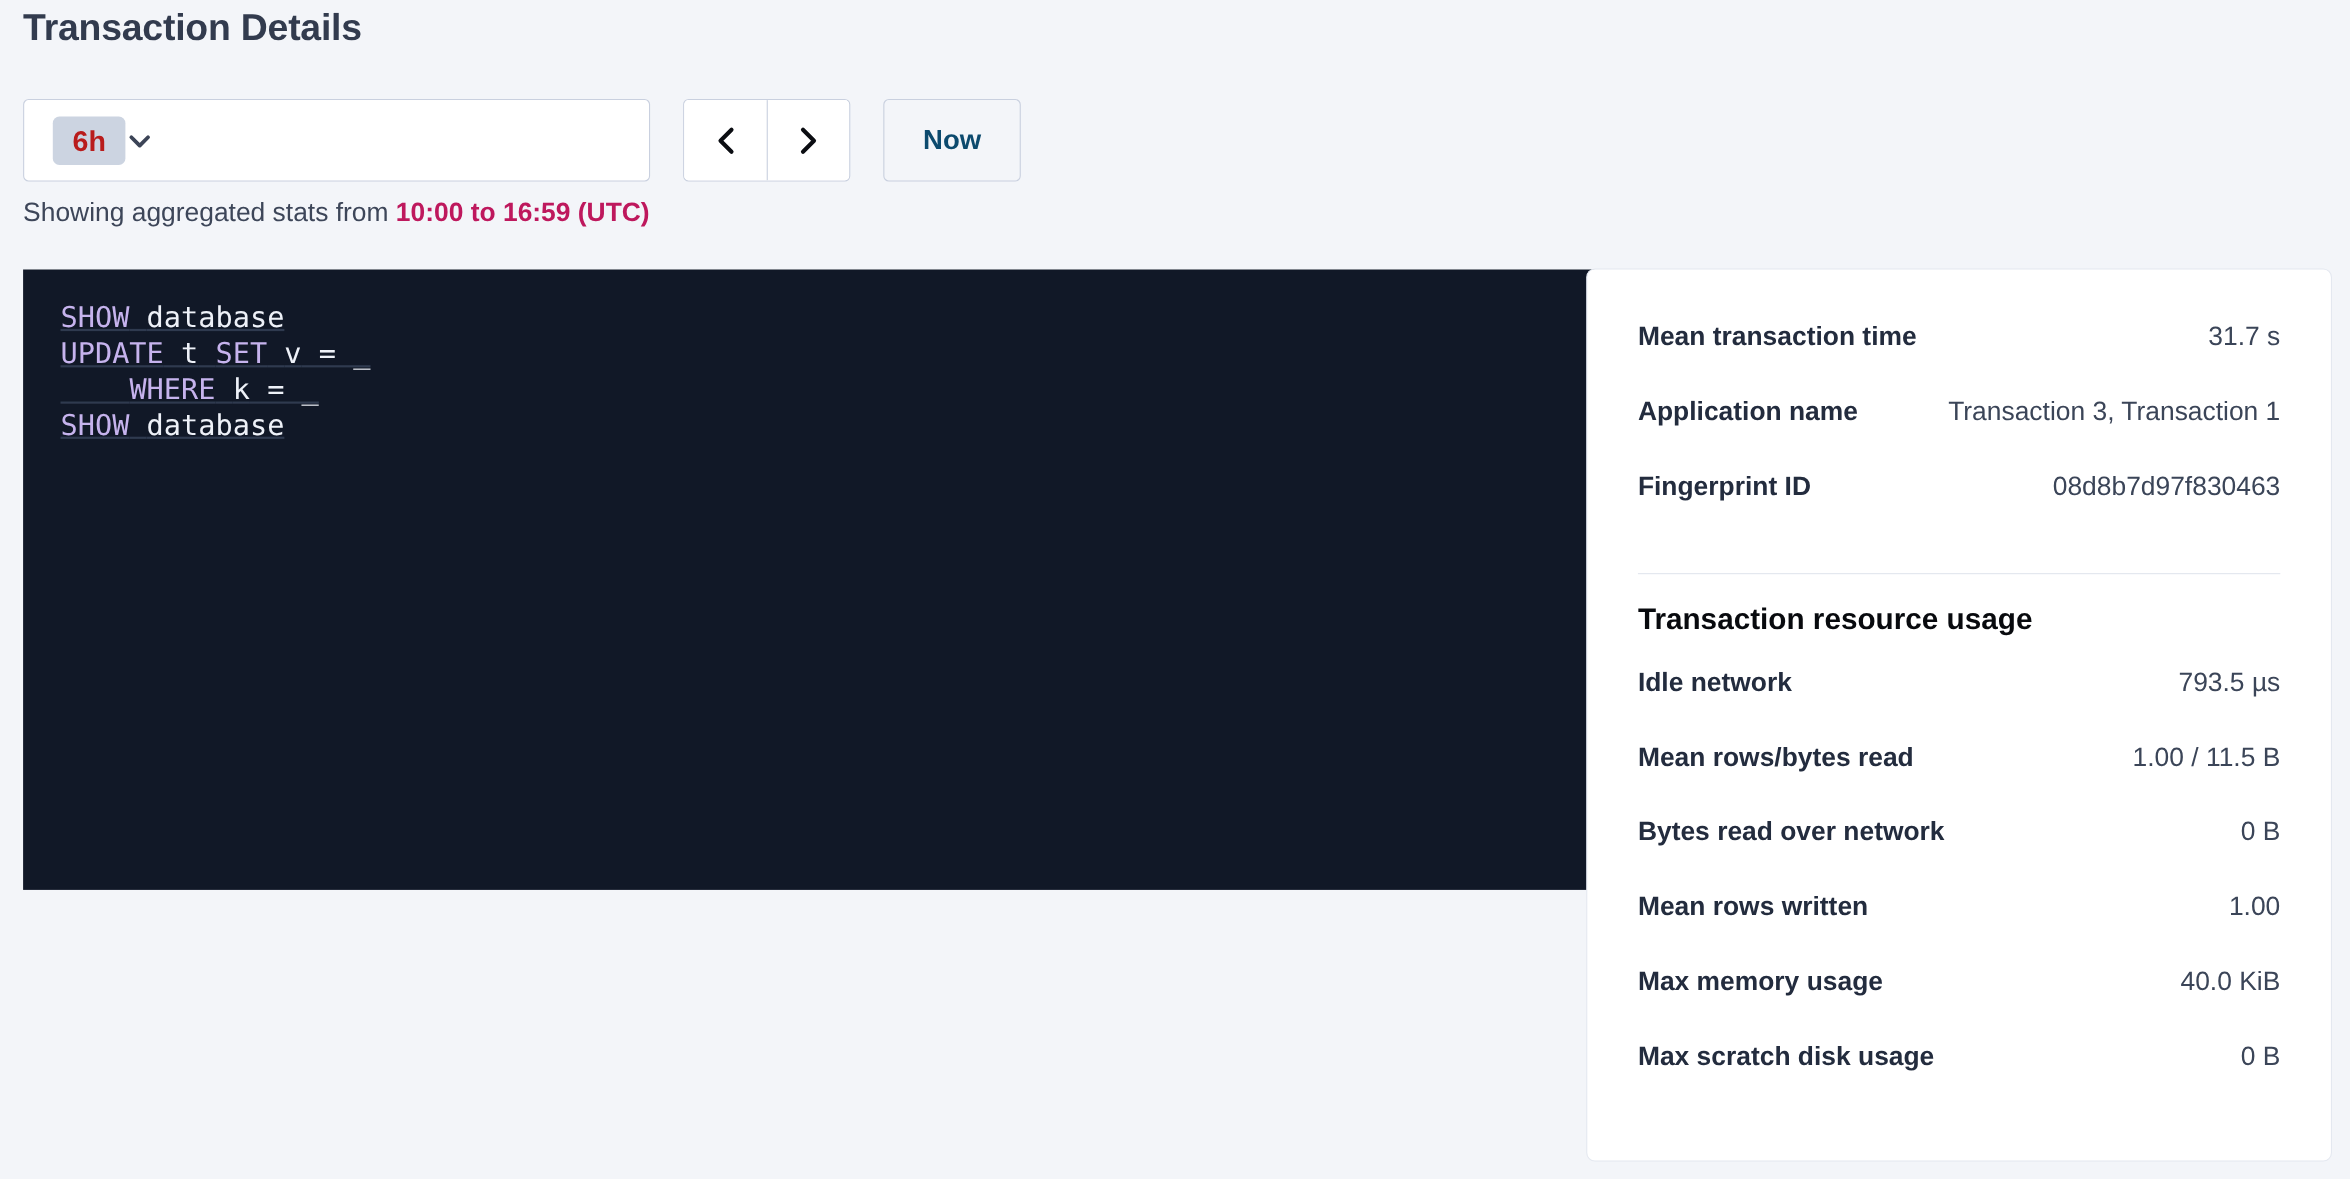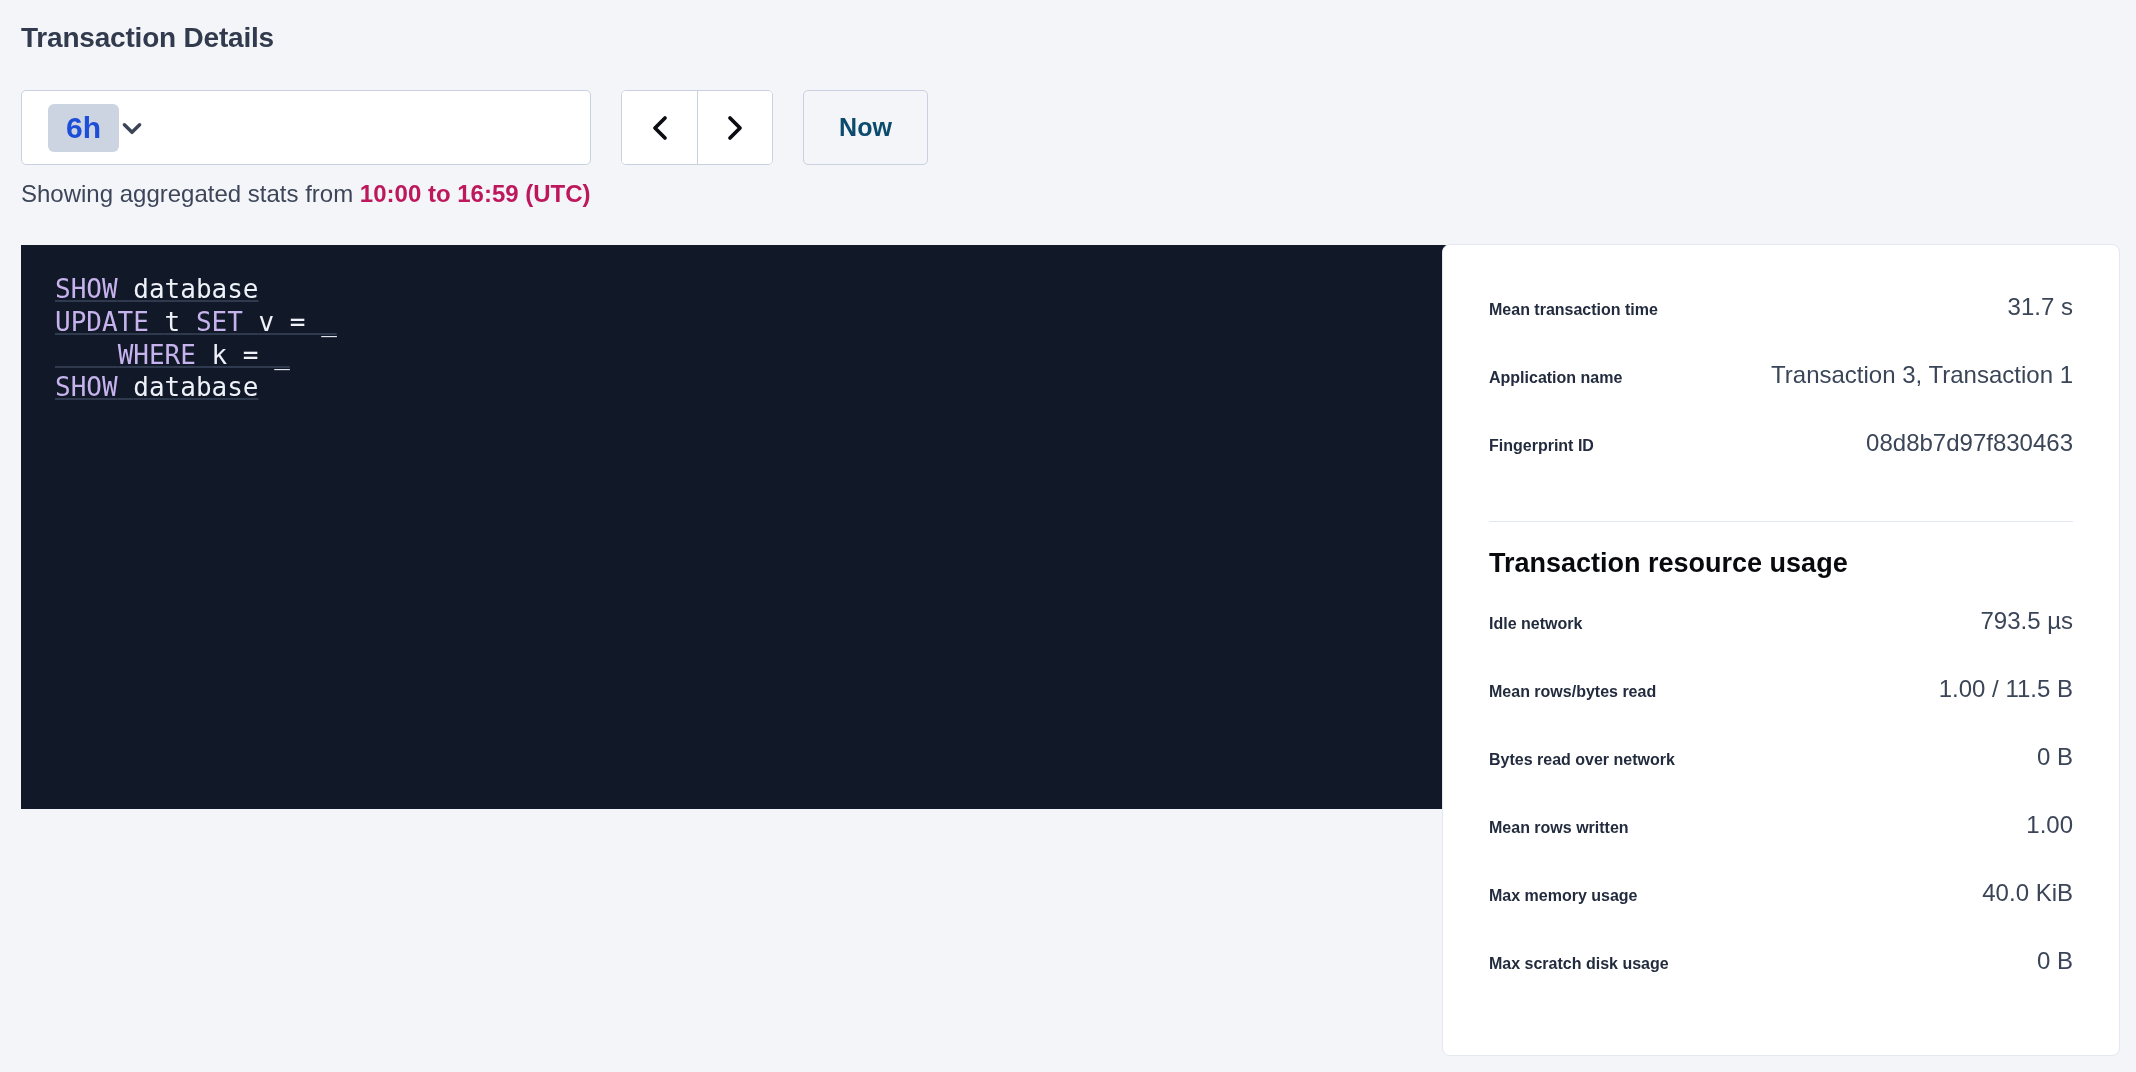--- a/index.html
+++ b/index.html
@@ -17,22 +17,22 @@
     position: relative;
     width: 2136px;
     height: 1072px;
     padding: 0;
   }
 
   
   .page-title {
     position: absolute;
     left: 21px;
-    top: 22px;
-    font-size: 28px;
+    top: 6px;
+    font-size: 34px;
     font-weight: bold;
     color: #323b4e;
     letter-spacing: -0.2px;
   }
 
   
   .toolbar {
     position: absolute;
     left: 21px;
     top: 90px;
@@ -47,22 +47,22 @@
     border: 1px solid #c9d0df;
     border-radius: 5px;
     display: flex;
     align-items: center;
     padding: 0 20px 0 26px;
     cursor: pointer;
   }
 
   .range-badge {
     background: #ccd4e1;
-    color: #1d4ed8;
-    font-size: 30px;
+    color: #b91c1c;
+    font-size: 26px;
     font-weight: bold;
     border-radius: 6px;
     padding: 9px 18px;
     line-height: 1;
     flex: 0 0 auto;
   }
 
   .range-label {
     font-size: 25px;
     color: #3a4154;
@@ -171,21 +171,21 @@
   }
 
   .stat-row {
     display: flex;
     align-items: baseline;
     justify-content: space-between;
     height: 68px;
   }
 
   .stat-label {
-    font-size: 16px;
+    font-size: 24px;
     font-weight: bold;
     color: #232c3e;
     white-space: nowrap;
   }
 
   .stat-value {
     font-size: 24px;
     font-weight: normal;
     color: #3b4558;
     white-space: nowrap;

